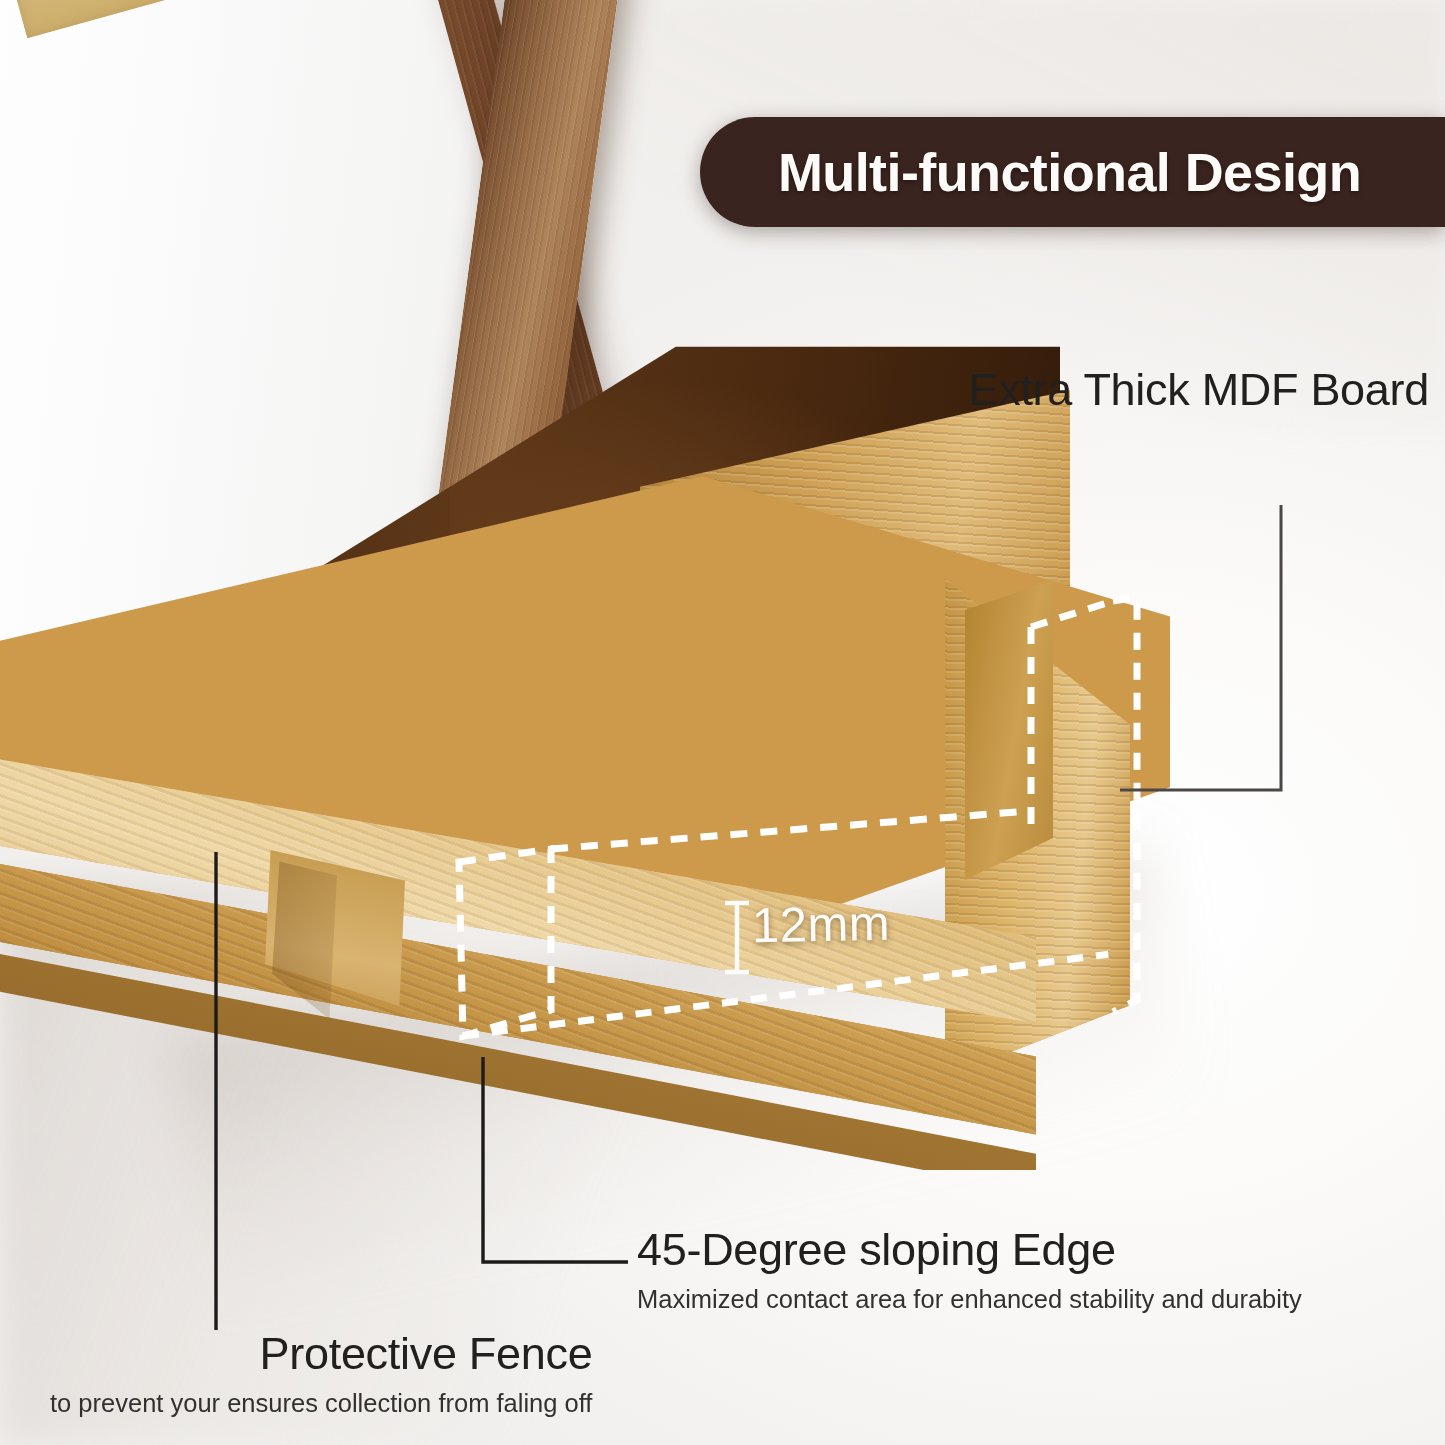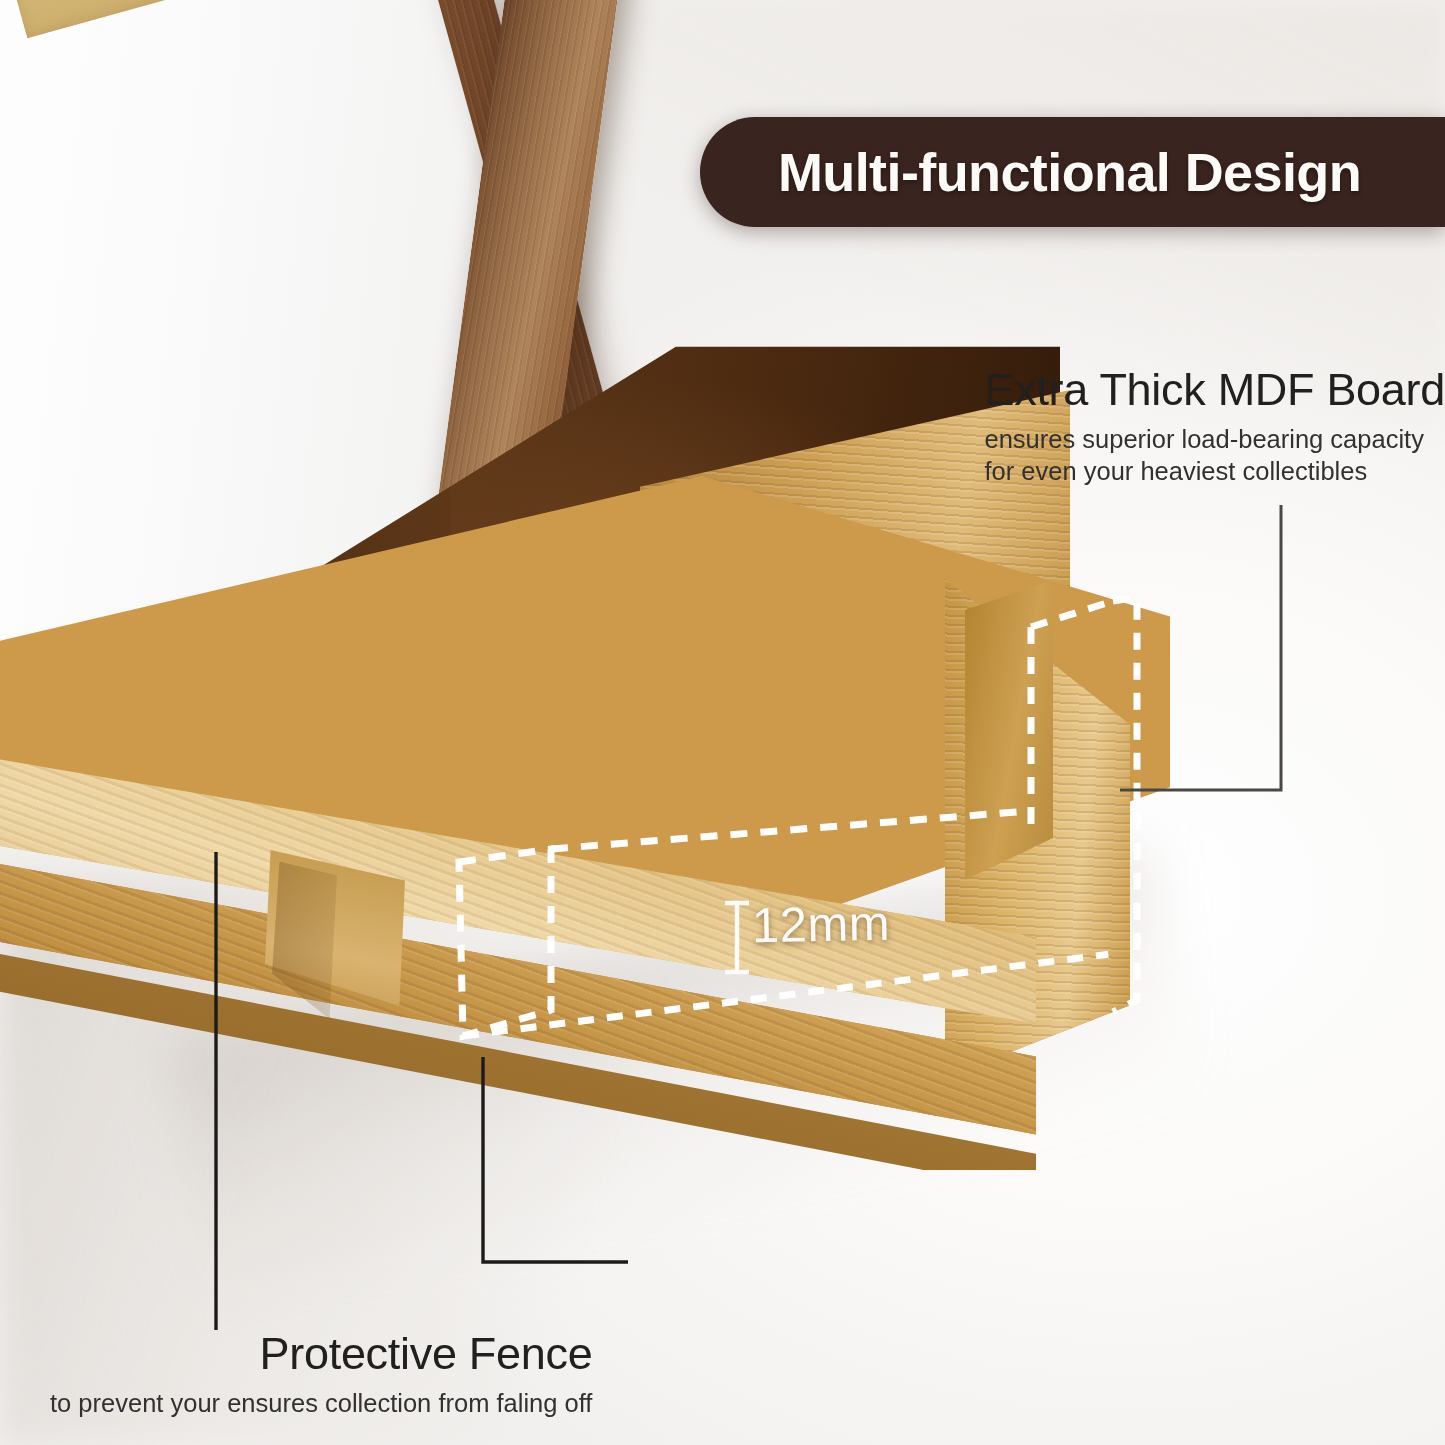--- a/index.html
+++ b/index.html
@@ -193,21 +193,21 @@
   .callout{position:absolute;}
   .c-title{
     color:#22201f;font-size:45px;font-weight:400;
     letter-spacing:-.3px;line-height:1.06;white-space:nowrap;
   }
   .c-sub{
     color:#333130;font-size:25.5px;font-weight:400;line-height:1.28;
     margin-top:9px;white-space:nowrap;
   }
 
-  #mdf-callout{right:0;top:366px;text-align:left;}
+  #mdf-callout{right:16px;top:366px;text-align:center;}
   #fence-callout{left:50px;top:1330px;text-align:right;}
   #slope-callout{left:637px;top:1226px;text-align:left;}
 
   
   .dim-label{
     position:absolute;left:752px;top:896px;
     color:#fdfcfa;font-size:49px;font-weight:400;
     letter-spacing:.5px;
     text-shadow:0 2px 6px rgba(70,45,16,.55);
     transform:rotate(-1deg);
@@ -281,27 +281,27 @@
       <line x1="725" y1="972" x2="749" y2="972"></line>
     </g>
   </svg>
 
   <div class="banner">
     <span class="banner-text">Multi-functional Design</span>
   </div>
 
   <div class="callout" id="mdf-callout">
     <div class="c-title">Extra Thick MDF Board</div>
-    <div class="c-sub">
-      <div>ensures superior load-bearing capacity</div>
-      <div>for even your heaviest collectibles</div>
-    </div>
   </div>
 
   <div class="callout" id="fence-callout">
     <div class="c-title">Protective Fence</div>
     <div class="c-sub">to prevent your ensures collection from faling off</div>
   </div>
 
+  <div class="callout" id="slope-callout">
+    <div class="c-title">45-Degree sloping Edge</div>
+    <div class="c-sub">Maximized contact area for enhanced stability and durabity</div>
+  </div>
 
   <div class="dim-label">12mm</div>
 
 </div>
 
 </body></html>

